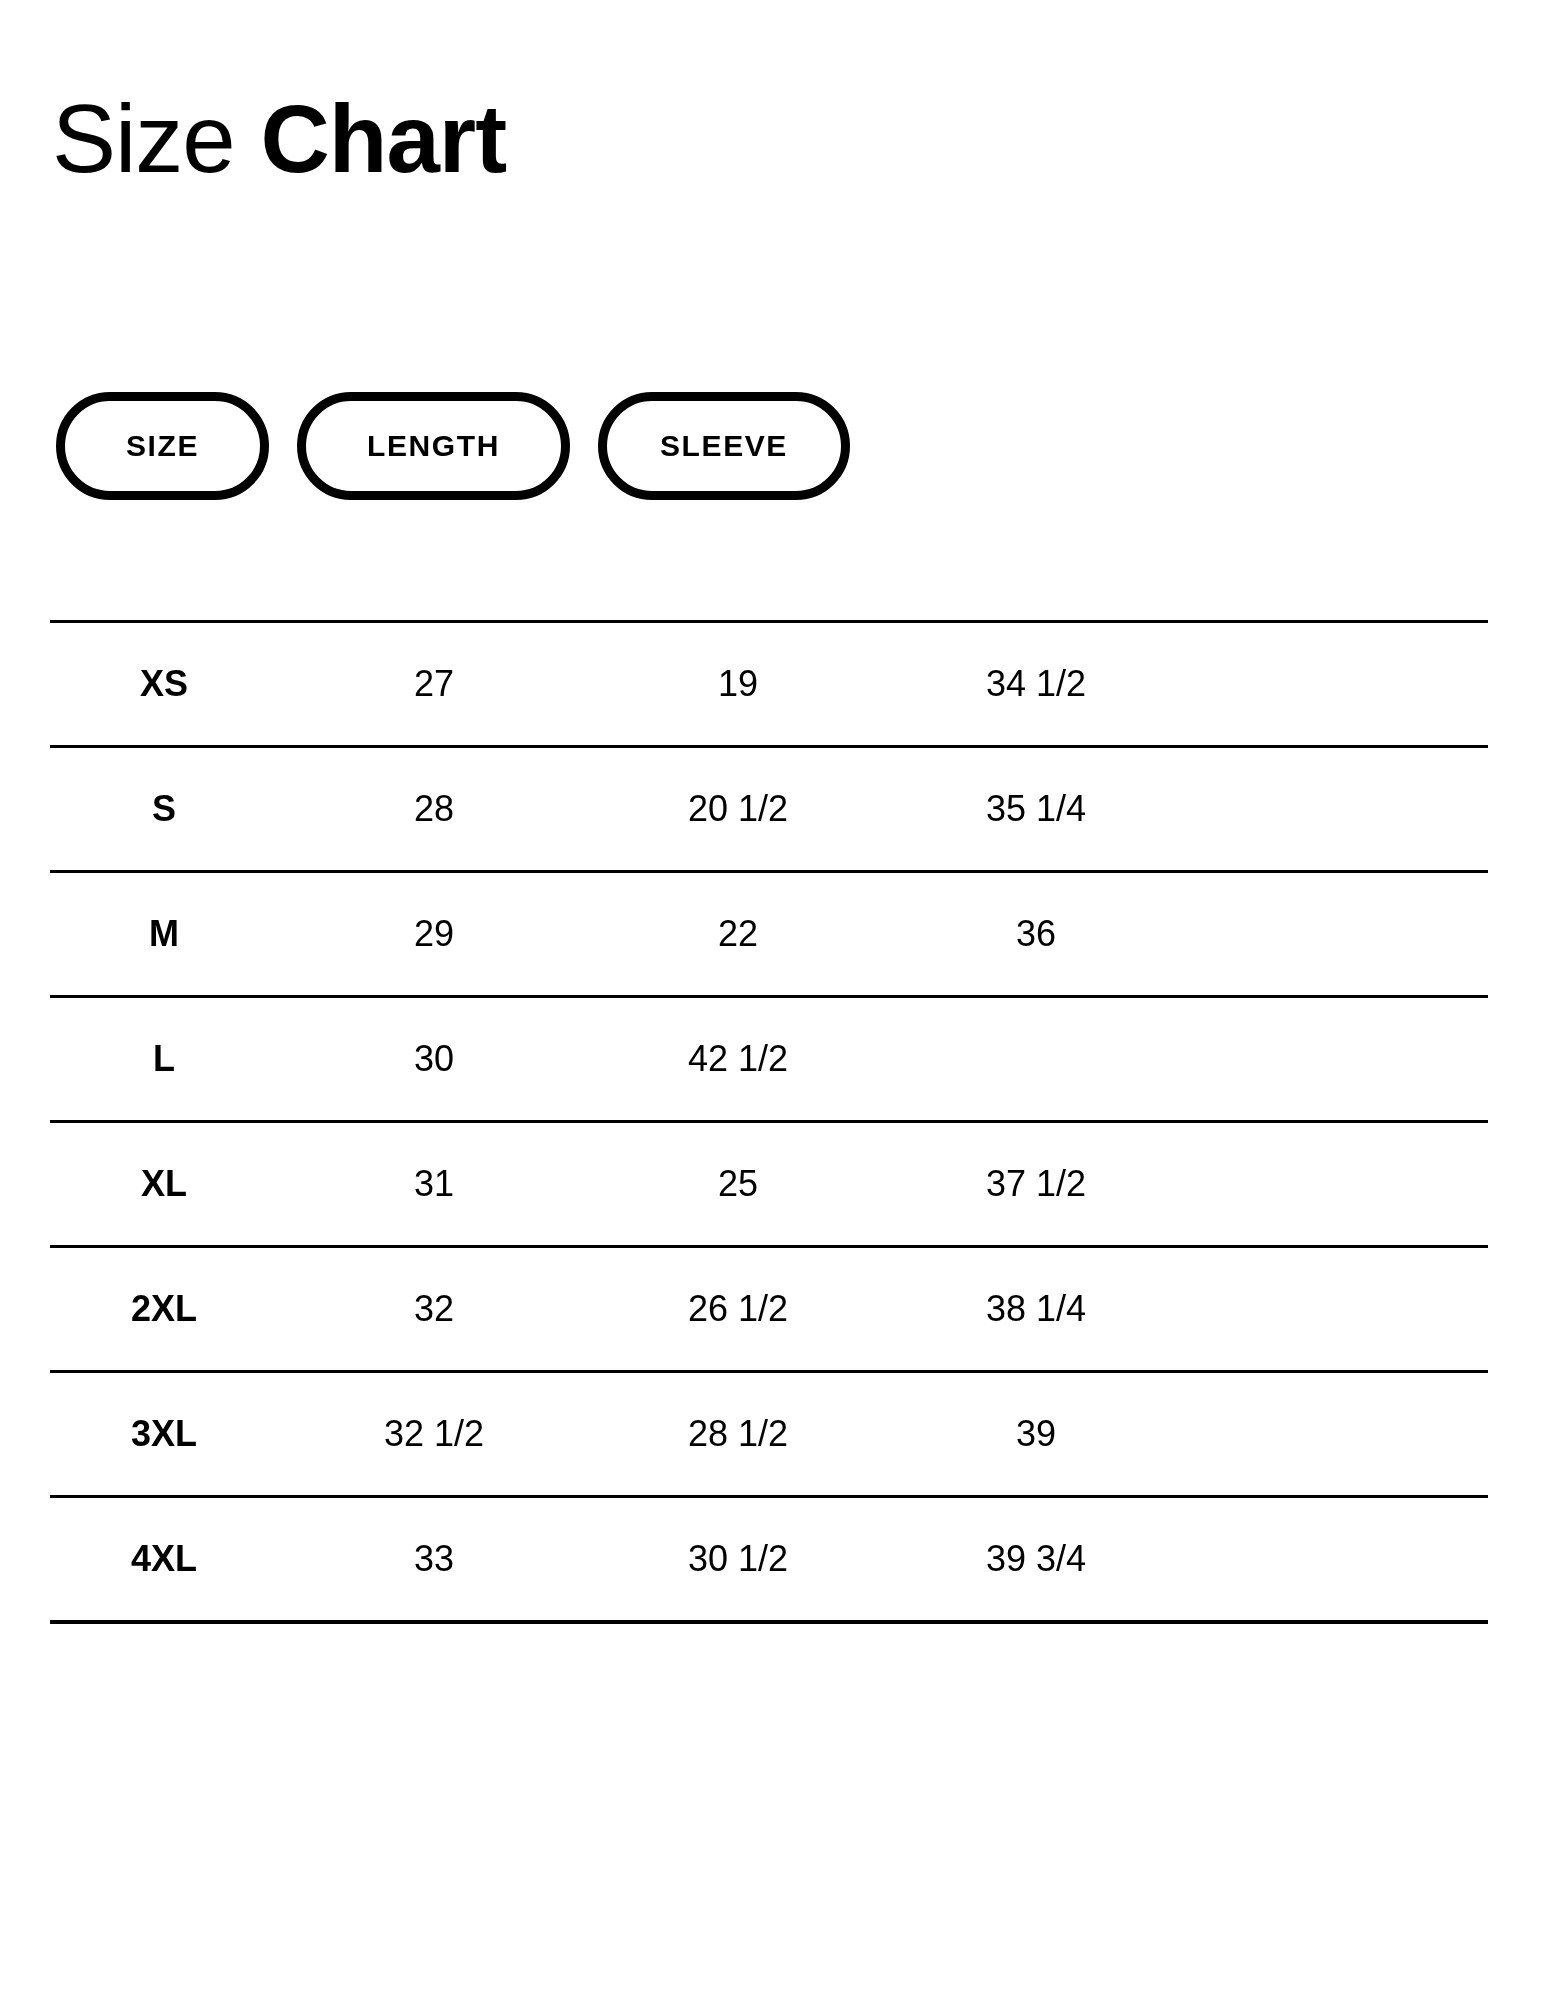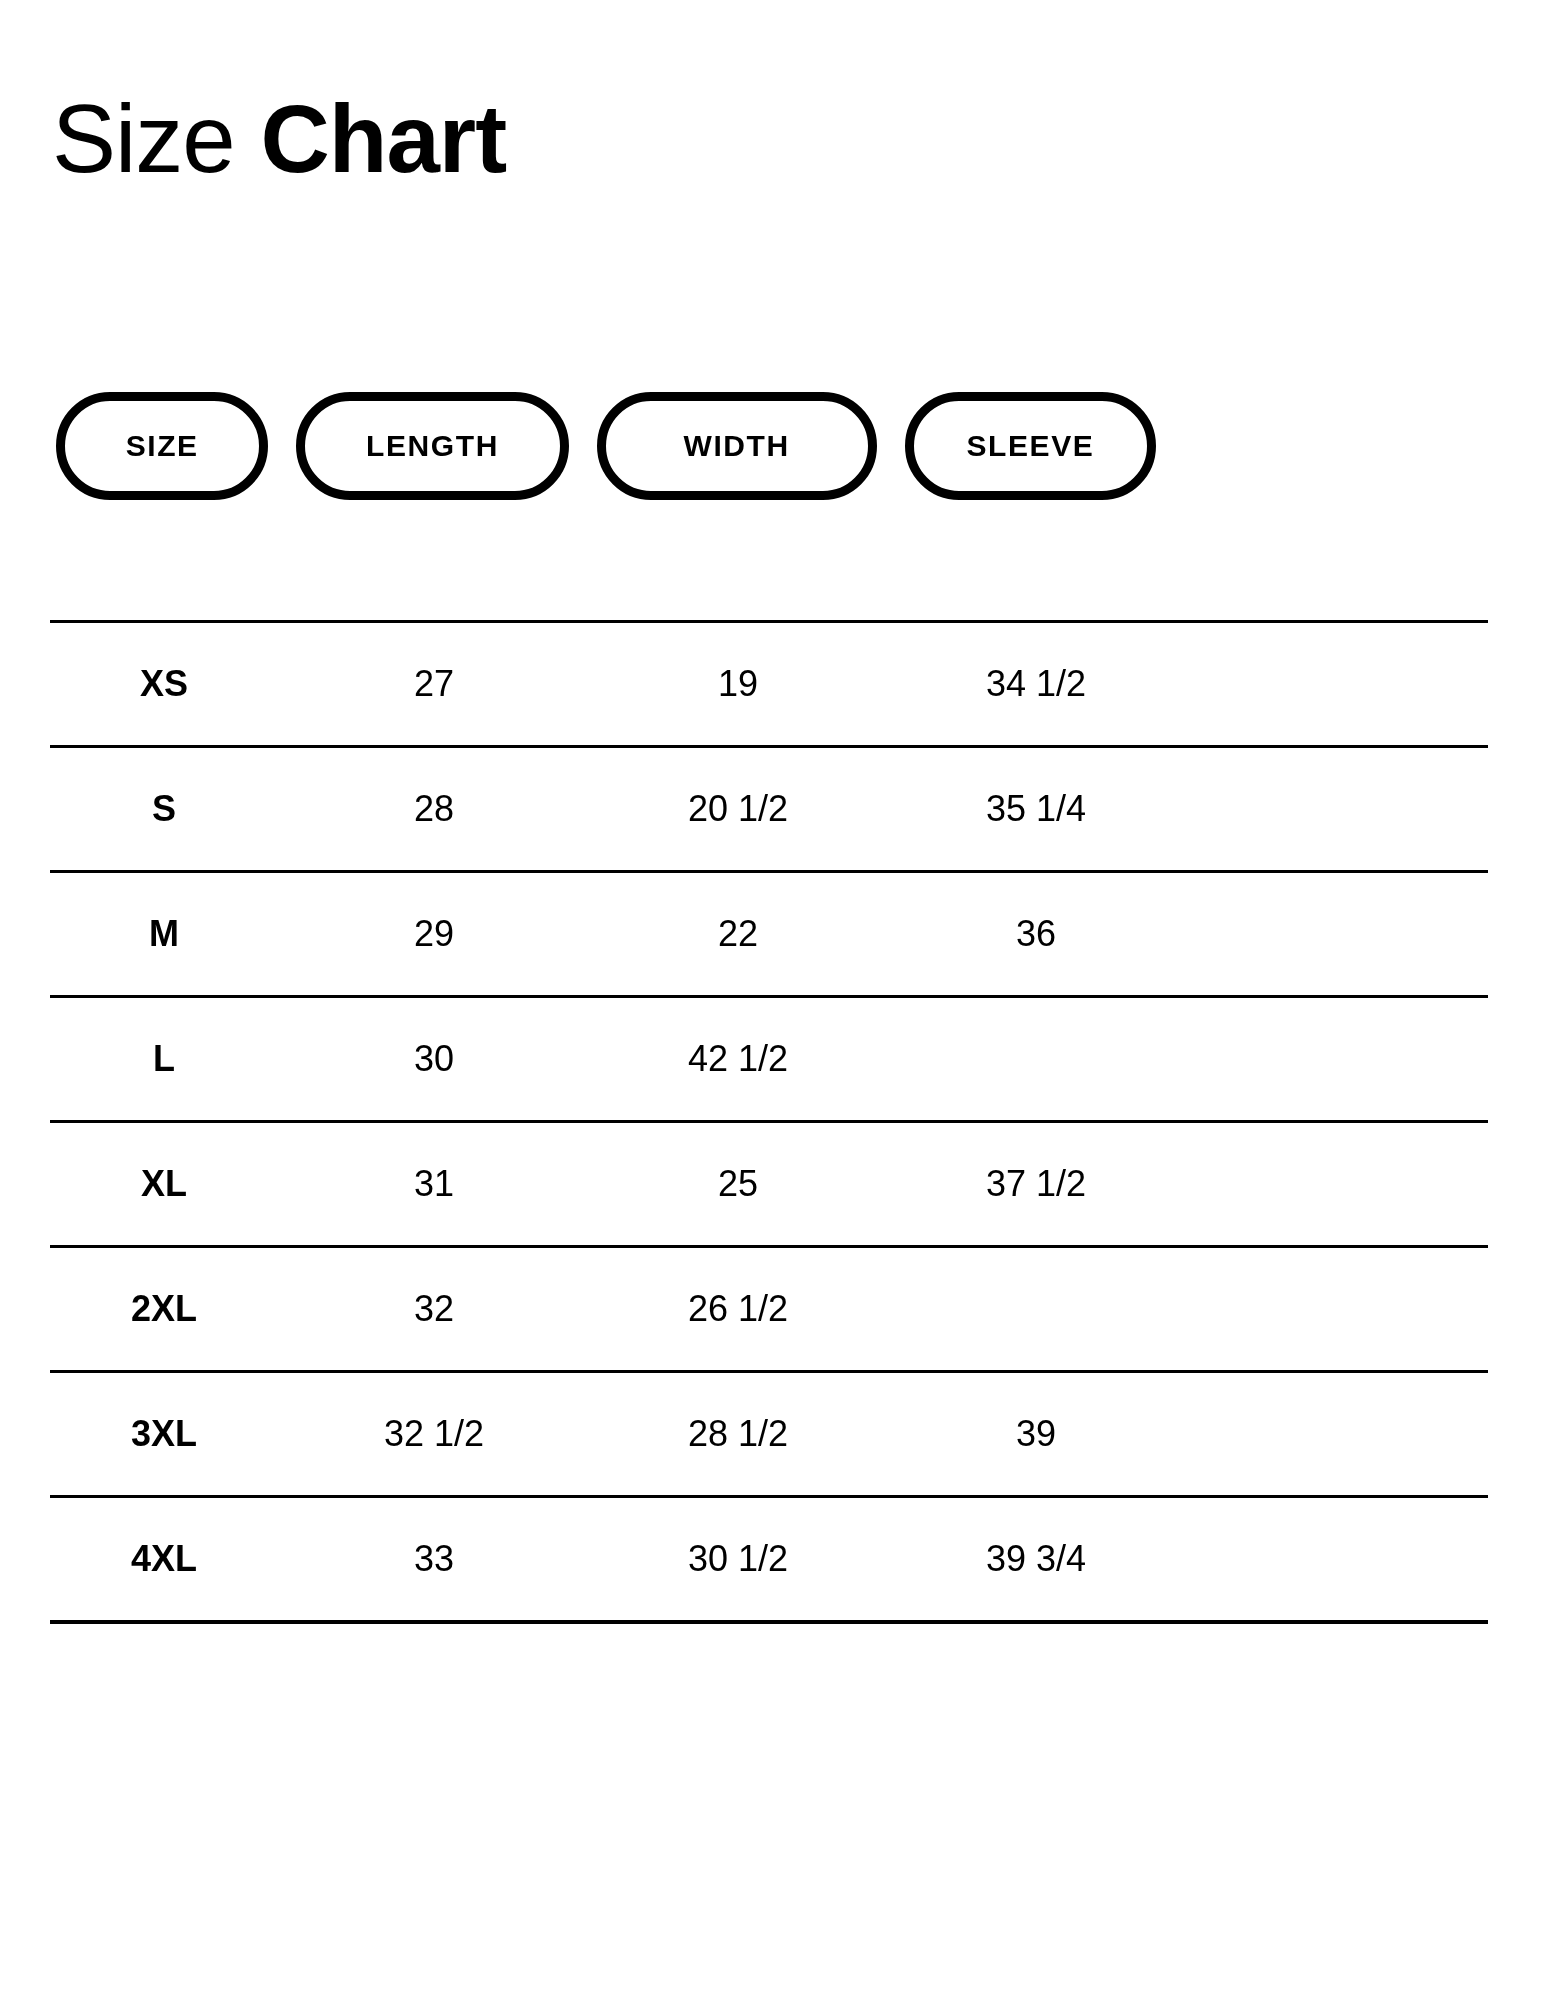--- a/index.html
+++ b/index.html
@@ -118,23 +118,20 @@
     <span class="t-light">Size </span><span class="t-bold">Chart</span>
   </div>
 
   <div class="pill-row">
     <div class="pill c-size">
       <span>SIZE</span>
     </div>
     <div class="pill c-length">
       <span>LENGTH</span>
     </div>
-    <div class="pill c-width">
-      <span>WIDTH</span>
-    </div>
     <div class="pill c-sleeve">
       <span>SLEEVE</span>
     </div>
   </div>
 
   <div class="table">
 
     <div class="rule"></div>
 
     <div class="row">
@@ -178,20 +175,21 @@
       <div class="cell col-width">25</div>
       <div class="cell col-sleeve">37 1/2</div>
     </div>
 
     <div class="rule"></div>
 
     <div class="row">
       <div class="cell col-size">2XL</div>
       <div class="cell col-length">32</div>
       <div class="cell col-width">26 1/2</div>
+      <div class="cell col-sleeve">38 1/4</div>
     </div>
 
     <div class="rule"></div>
 
     <div class="row">
       <div class="cell col-size">3XL</div>
       <div class="cell col-length">32 1/2</div>
       <div class="cell col-width">28 1/2</div>
       <div class="cell col-sleeve">39</div>
     </div>

